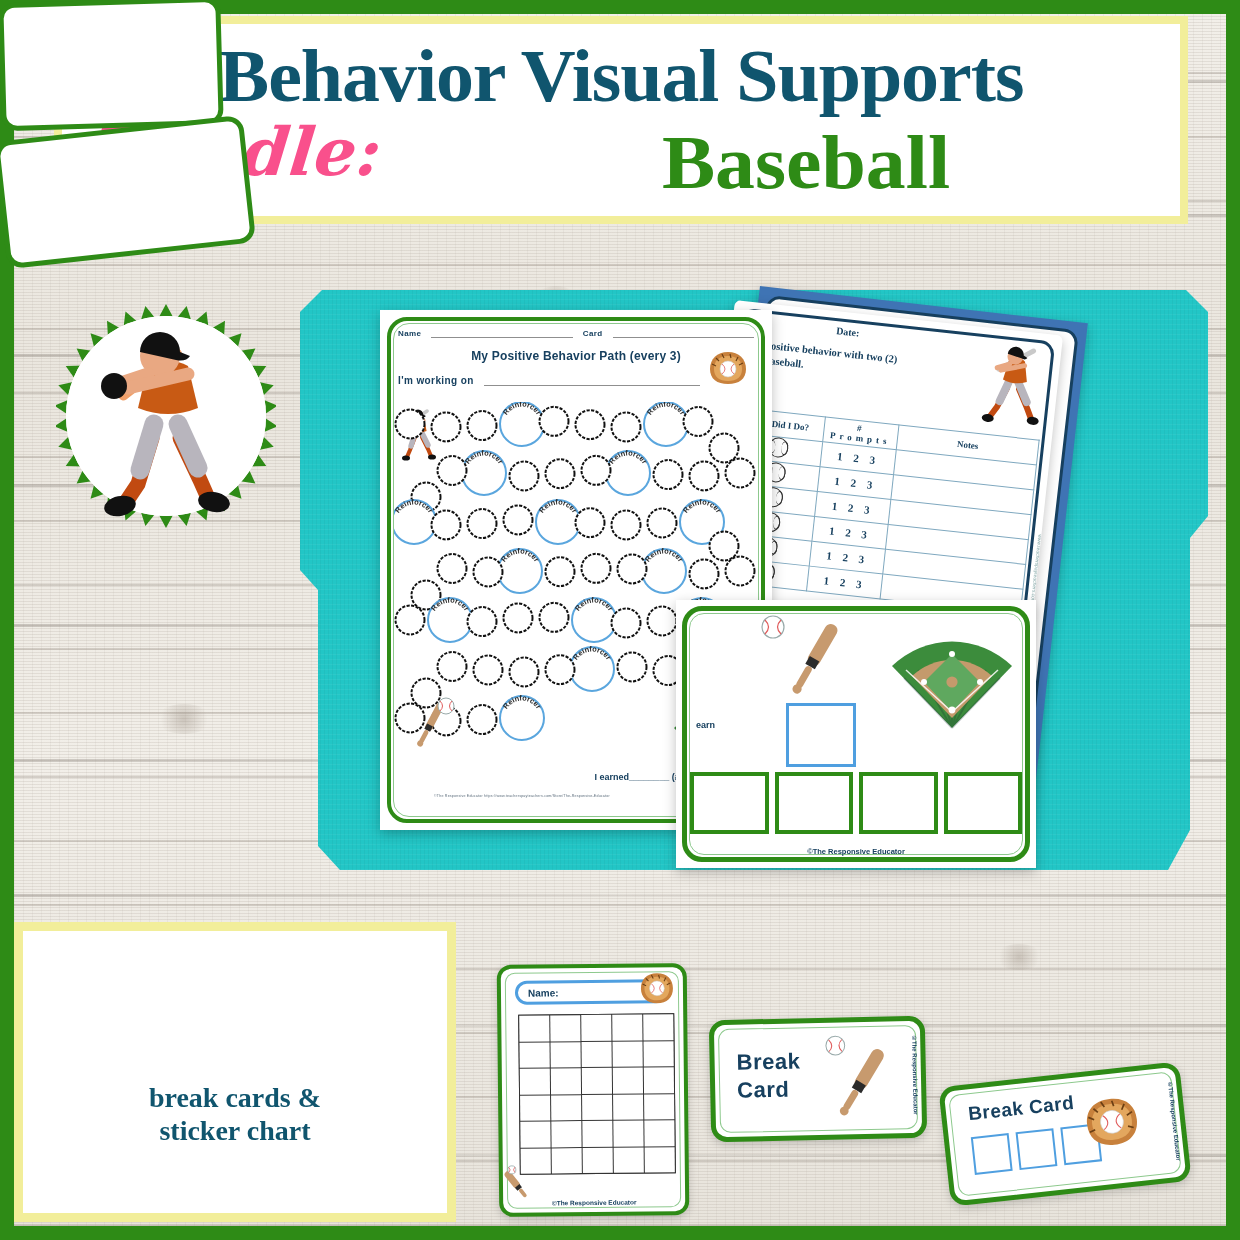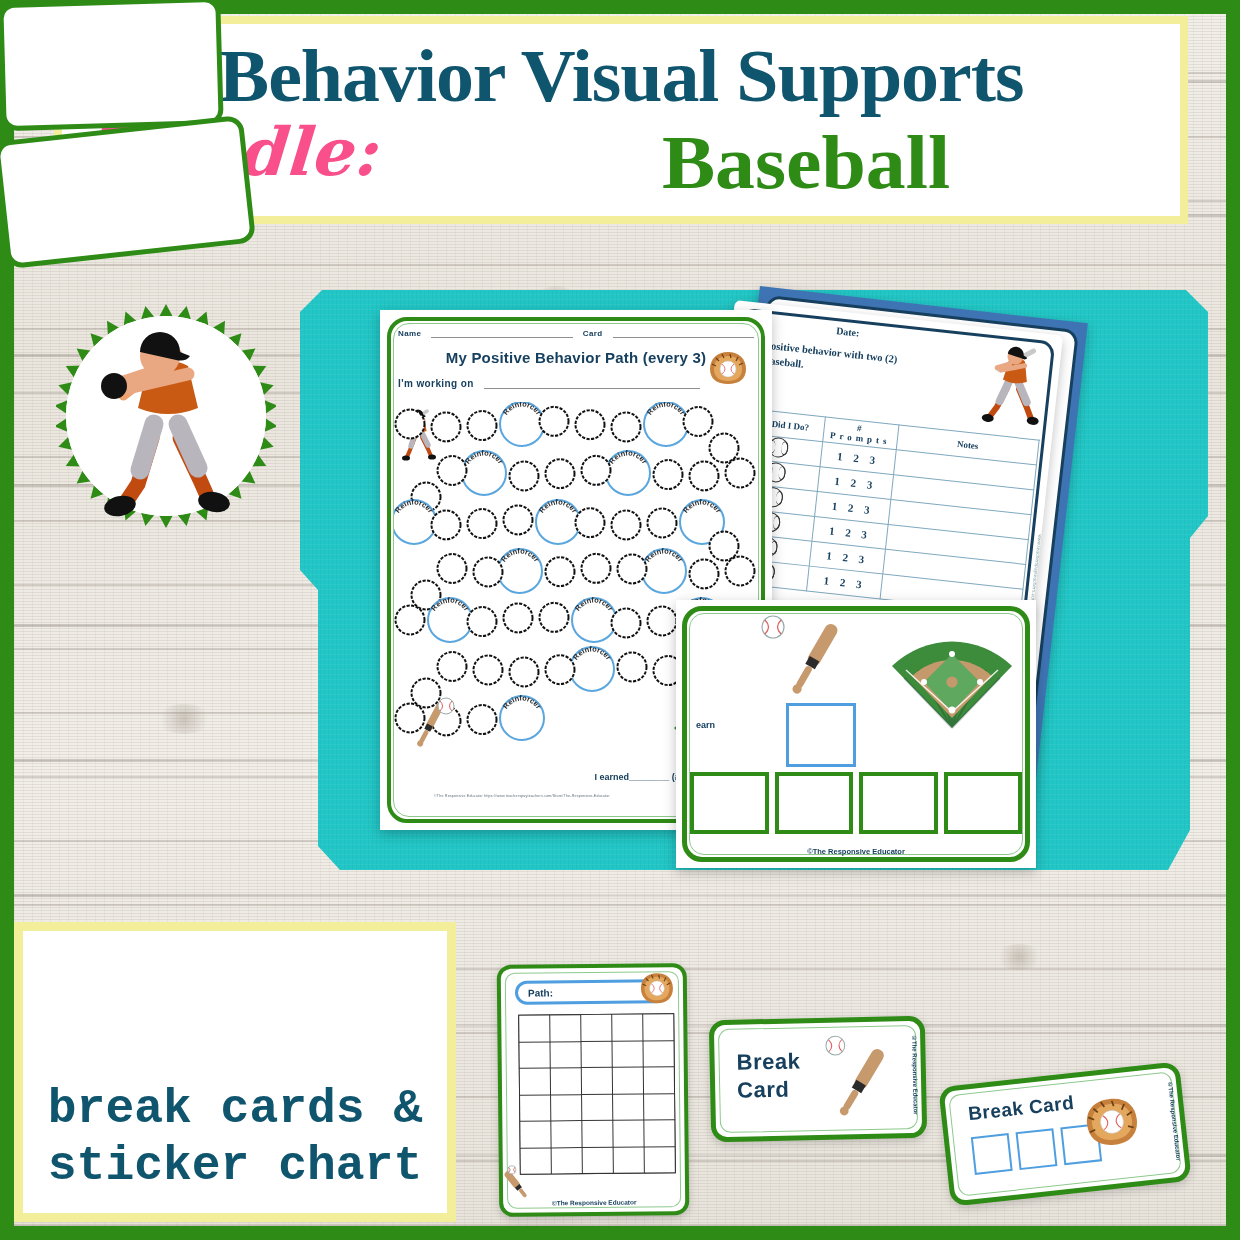--- a/index.html
+++ b/index.html
@@ -112,21 +112,21 @@
     position:absolute; inset:7px; border:4px solid #2E8B16; border-radius:20px;
   }
   #sheet-path .gframe2{
     position:absolute; inset:13px; border:1.5px solid #8dc98d; border-radius:16px;
   }
   .path-pad{position:absolute; inset:18px; }
   .hdr-row{display:flex;gap:10px;align-items:flex-end;font-family:"Liberation Sans",sans-serif;
     font-size:8px;color:#17405f;font-weight:bold;}
   .lbl{white-space:nowrap;letter-spacing:.4px;}
   .rule{flex:1;border-bottom:1px solid #8f8f8f;height:10px;}
-  .path-title{text-align:center;font-size:15px;color:#17405f;font-weight:bold;margin-top:11px;letter-spacing:.2px;}
+  .path-title{text-align:center;font-size:12px;color:#17405f;font-weight:bold;margin-top:11px;letter-spacing:.2px;}
   .work-row{display:flex;gap:10px;align-items:flex-end;margin-top:12px;font-size:10px;color:#17405f;font-weight:bold;}
   .glove-ic{position:absolute;right:6px;top:22px;width:40px;height:36px;}
   .pathsvg{position:absolute;left:-4px;top:74px;width:362px;height:352px;}
   .batter-path{position:absolute;left:2px;top:78px;width:36px;height:56px;}
   .bat-ball{position:absolute;left:4px;bottom:58px;width:58px;height:58px;}
   .field-ic{position:absolute;right:4px;bottom:44px;width:78px;height:66px;}
   .earned{position:absolute;right:6px;bottom:30px;font-size:9px;color:#17405f;font-weight:bold;white-space:nowrap;}
   .copyline{position:absolute;left:36px;bottom:14px;font-size:3.6px;color:#5a6b7a;letter-spacing:.2px;}
 
   
@@ -147,21 +147,21 @@
 
   
   #bonus-card{
     position:absolute;left:14px;top:922px;width:442px;height:300px;
     background:#F2EE9A;padding:9px;
   }
   #bonus-inner{width:100%;height:100%;background:#fff;position:relative;}
   .b-bonus{position:absolute;left:0;right:0;top:60px;text-align:center;
     font-family:"Liberation Serif",serif;font-weight:bold;font-size:54px;color:#F9508C;letter-spacing:1px;}
   .b-sub{position:absolute;left:0;right:0;top:150px;text-align:center;
-    font-family:Liberation Mono, monospace;font-weight:bold;font-size:48px;color:#10556E;line-height:1.18;}
+    font-family:Liberation Serif, serif;font-weight:bold;font-size:28px;color:#10556E;line-height:1.18;}
 
   
   #sticker{
     position:absolute;left:498px;top:964px;width:190px;height:252px;
     background:#fff;border:4px solid #2E8B16;border-radius:14px;
     transform:rotate(-0.6deg);
     box-shadow:0 3px 9px rgba(0,0,0,.18);
   }
   #sticker .inner{position:absolute;inset:4px;border:1.5px solid #8dc98d;border-radius:10px;}
   .st-namebar{position:absolute;left:14px;top:12px;width:152px;height:24px;border:3px solid #4f9fe0;border-radius:12px;background:#fff;}
@@ -536,21 +536,21 @@
     <div class="b-sub">
       <div>break cards &amp;</div>
       <div>sticker chart</div>
     </div>
   </div>
 </div>
 
 <div id="sticker">
   <div class="inner"></div>
   <div class="st-namebar">
-    <span>Path:</span>
+    <span>Name:</span>
   </div>
   <svg class="st-glove" viewBox="0 0 36 34">
     <path d="M18 2 C28 2 34 8 34 17 C34 26 28 32 18 32 C8 32 2 26 2 17 C2 8 8 2 18 2 Z" fill="#C8813C"></path>
     <path d="M18 5.5 C26 5.5 30.5 10 30.5 17 C30.5 24 26 29 18 29 C10 29 5.5 24 5.5 17 C5.5 10 10 5.5 18 5.5 Z" fill="#e3a75e"></path>
     <circle cx="18" cy="17" r="7.4" fill="#fff" stroke="#ccc" stroke-width="0.5"></circle>
     <path d="M12.6 12.4 q5.4 4.6 0 9.2 M23.4 12.4 q-5.4 4.6 0 9.2" stroke="#e05c5c" stroke-width="0.8" fill="none"></path>
     <path d="M7 7 l2.6 2.6 M12.6 3.6 l1.8 3.6 M19.8 3.6 l0.9 3.6 M27 6.3 l-1.8 3.6 M31.5 11.7 l-3.6 1.8 M3.6 12.6 l3.6 1.8" stroke="#6b3f14" stroke-width="1.1"></path>
   </svg>
   <div class="st-grid" id="st-grid">
       <div class="st-cell"></div>

